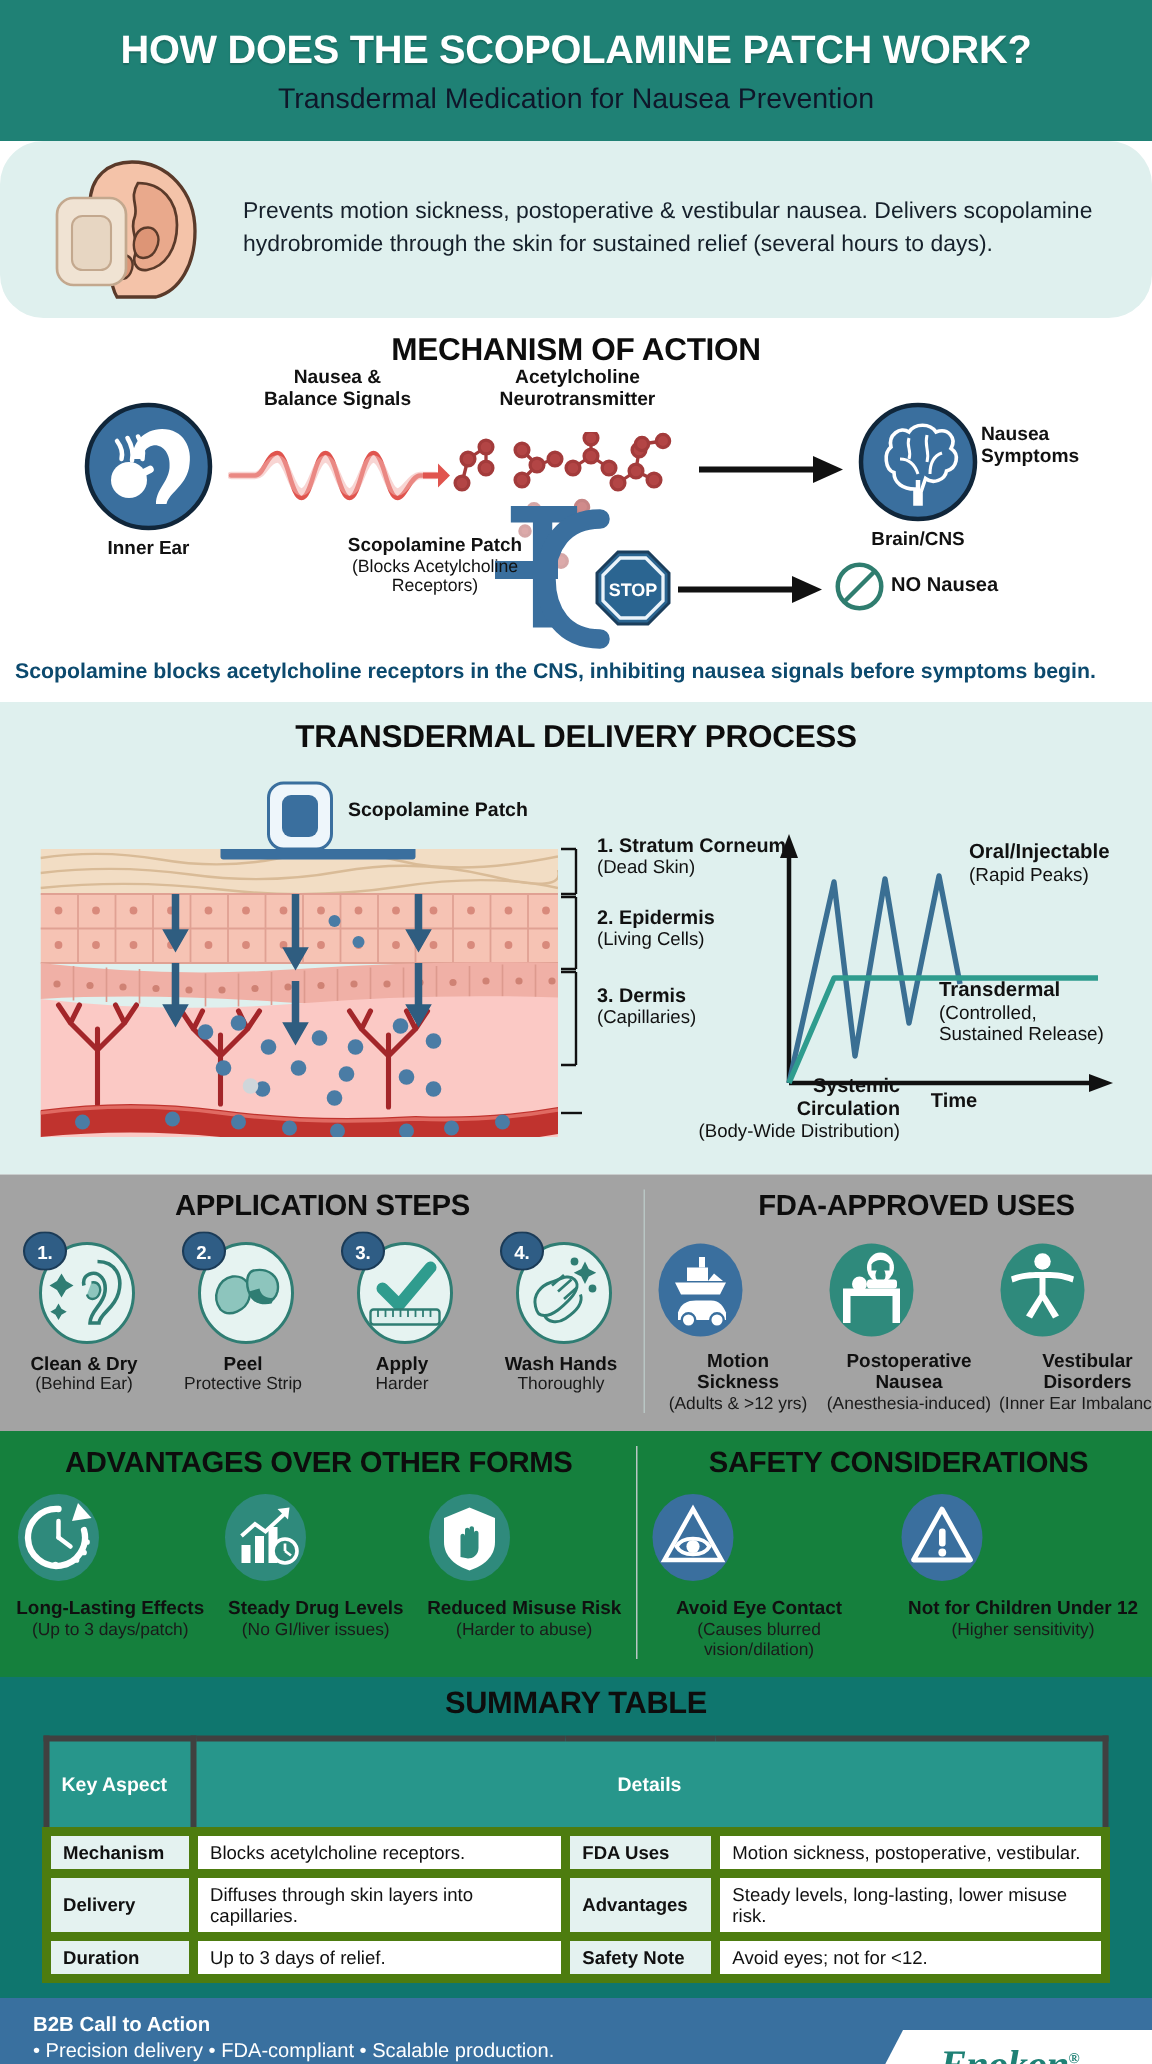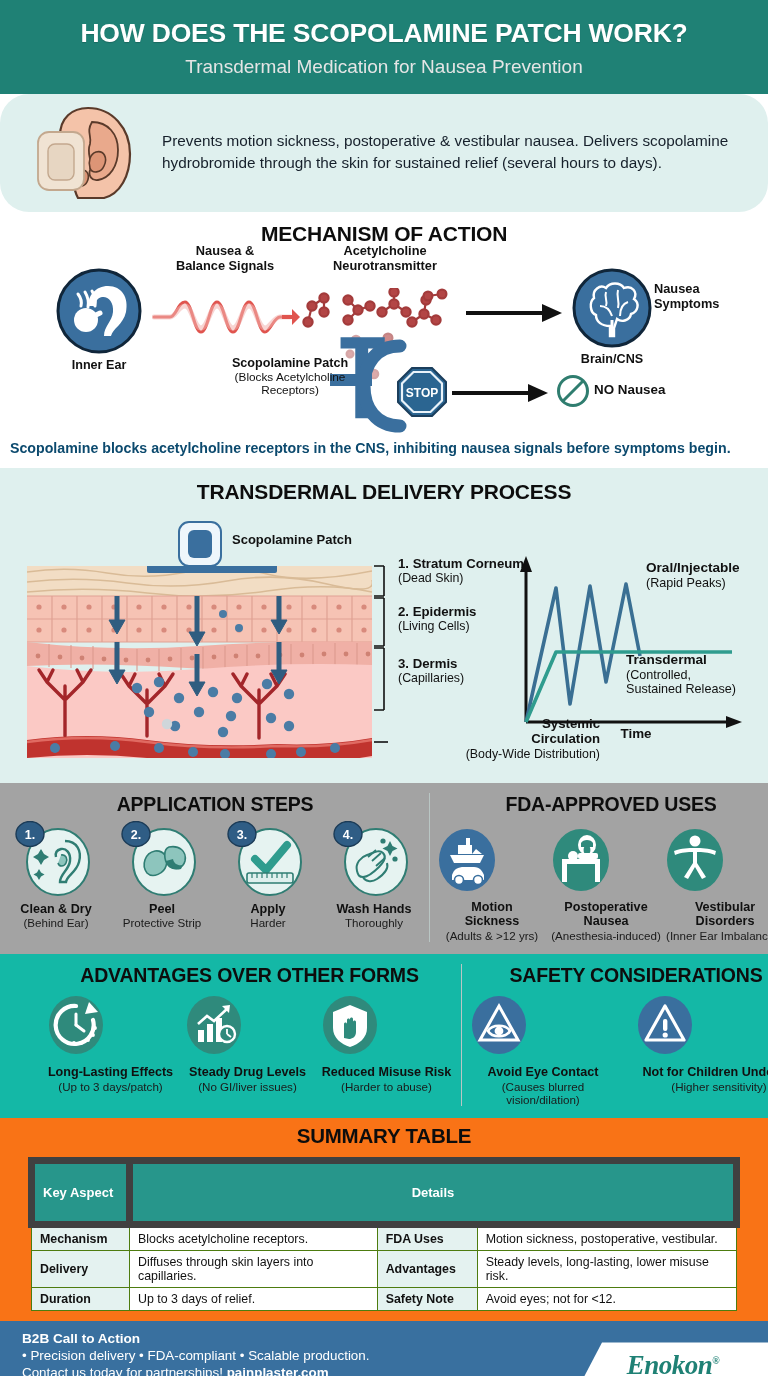--- a/index.html
+++ b/index.html
@@ -11,21 +11,21 @@
     position: relative;
   }
   .page { width:768px; height:1376px; position:relative; display:flex; flex-direction:column; }
 
   
   .header { background:#1f8175; padding:18px 0 16px; text-align:center; }
   .header h1 {
     color:#ffffff; font-size:26.5px; font-weight:bold; letter-spacing:-0.2px;
     text-shadow:0 1px 1px rgba(0,0,0,.18);
   }
-  .header h2 { color:#e5e5e5; font-size:19px; font-weight:normal; margin-top:7px; }
+  .header h2 { color:#0f172a; font-size:19px; font-weight:normal; margin-top:7px; }
 
   
   .intro { background:#dff0ee; display:flex; align-items:center; padding:10px 22px 12px 26px; gap:18px;border-radius:29px; }
   .intro .eartag { flex:0 0 118px; height:96px; position:relative; }
   .intro p { font-size:15.3px; line-height:1.42; color:#16202b; }
 
   
   .sect-title { text-align:center; font-size:21px; font-weight:bold; color:#0d0d0d; letter-spacing:-0.2px; }
   .sect-title.sm { font-size:19.5px; }
 
@@ -36,36 +36,36 @@
     text-align:left; font-size:14.2px; color:#0c4a6e; padding:4px 10px 8px;font-weight:bold;
   }
   .lbl { position:absolute; font-weight:bold; text-align:center; color:#111; line-height:1.16; }
 
   
   .trans { background:#dff0ee; padding:12px 0 14px; }
   .trans-stage { position:relative; width:768px; height:265px; }
 
   
   .duo { display:flex; background:#a3a3a3; }
-  .duo.tint { background:#14b8a6;padding-left:37px; }
+  .duo.tint { background:#15803d; }
   .duo > .col { flex:1; padding:10px 6px 12px; position:relative; }
   .duo > .col.first::after {
     content:""; position:absolute; right:0; top:10px; bottom:12px; width:1px; background:#b9c6c4;
   }
   .iconrow { display:flex; justify-content:center; gap:6px; margin-top:9px; }
   .iconcell { text-align:center; }
   .cap { font-size:12.6px; font-weight:bold; line-height:1.15; margin-top:5px; color:#101010; }
   .sub { font-size:11.6px; font-weight:normal; line-height:1.15; color:#1a1a1a; }
 
   
-  .tablewrap { background:#f97316; padding:6px 0 10px; }
+  .tablewrap { background:#0f766e; padding:6px 0 10px; }
   table { border-collapse:collapse; width:712px; margin:9px auto 0; font-size:12.4px; }
-  th { background:#27968b; color:#fff; font-weight:bold; padding:21px 8px; border:7px solid #404040; font-size:13px; }
+  th { background:#27968b; color:#fff; font-weight:bold; padding:21px 8px; border:4px solid #404040; font-size:13px; }
   th.k { width:98px; text-align:left; }
-  td { border:1px solid #4d7c0f; padding:4px 8px; color:#111; background:#fff; }
+  td { border:6px solid #4d7c0f; padding:4px 8px; color:#111; background:#fff; }
   td.key { background:#e4f2f0; font-weight:bold; width:98px; }
   td.key2 { background:#e4f2f0; font-weight:bold; width:100px; }
 
   
   .footer { background:#39709f; color:#fff; padding:10px 0 8px 22px; position:relative; flex:1; }
   .footer .t1 { font-weight:bold; font-size:13.6px; }
   .footer .t2 { font-size:13.4px; margin-top:3px; }
   .footer .t3 { font-size:13.4px; margin-top:2px; }
   .footer .t4 { font-size:13.4px; margin-top:2px; }
   .footer a { color:#fff; text-decoration:underline; font-weight:bold; }

